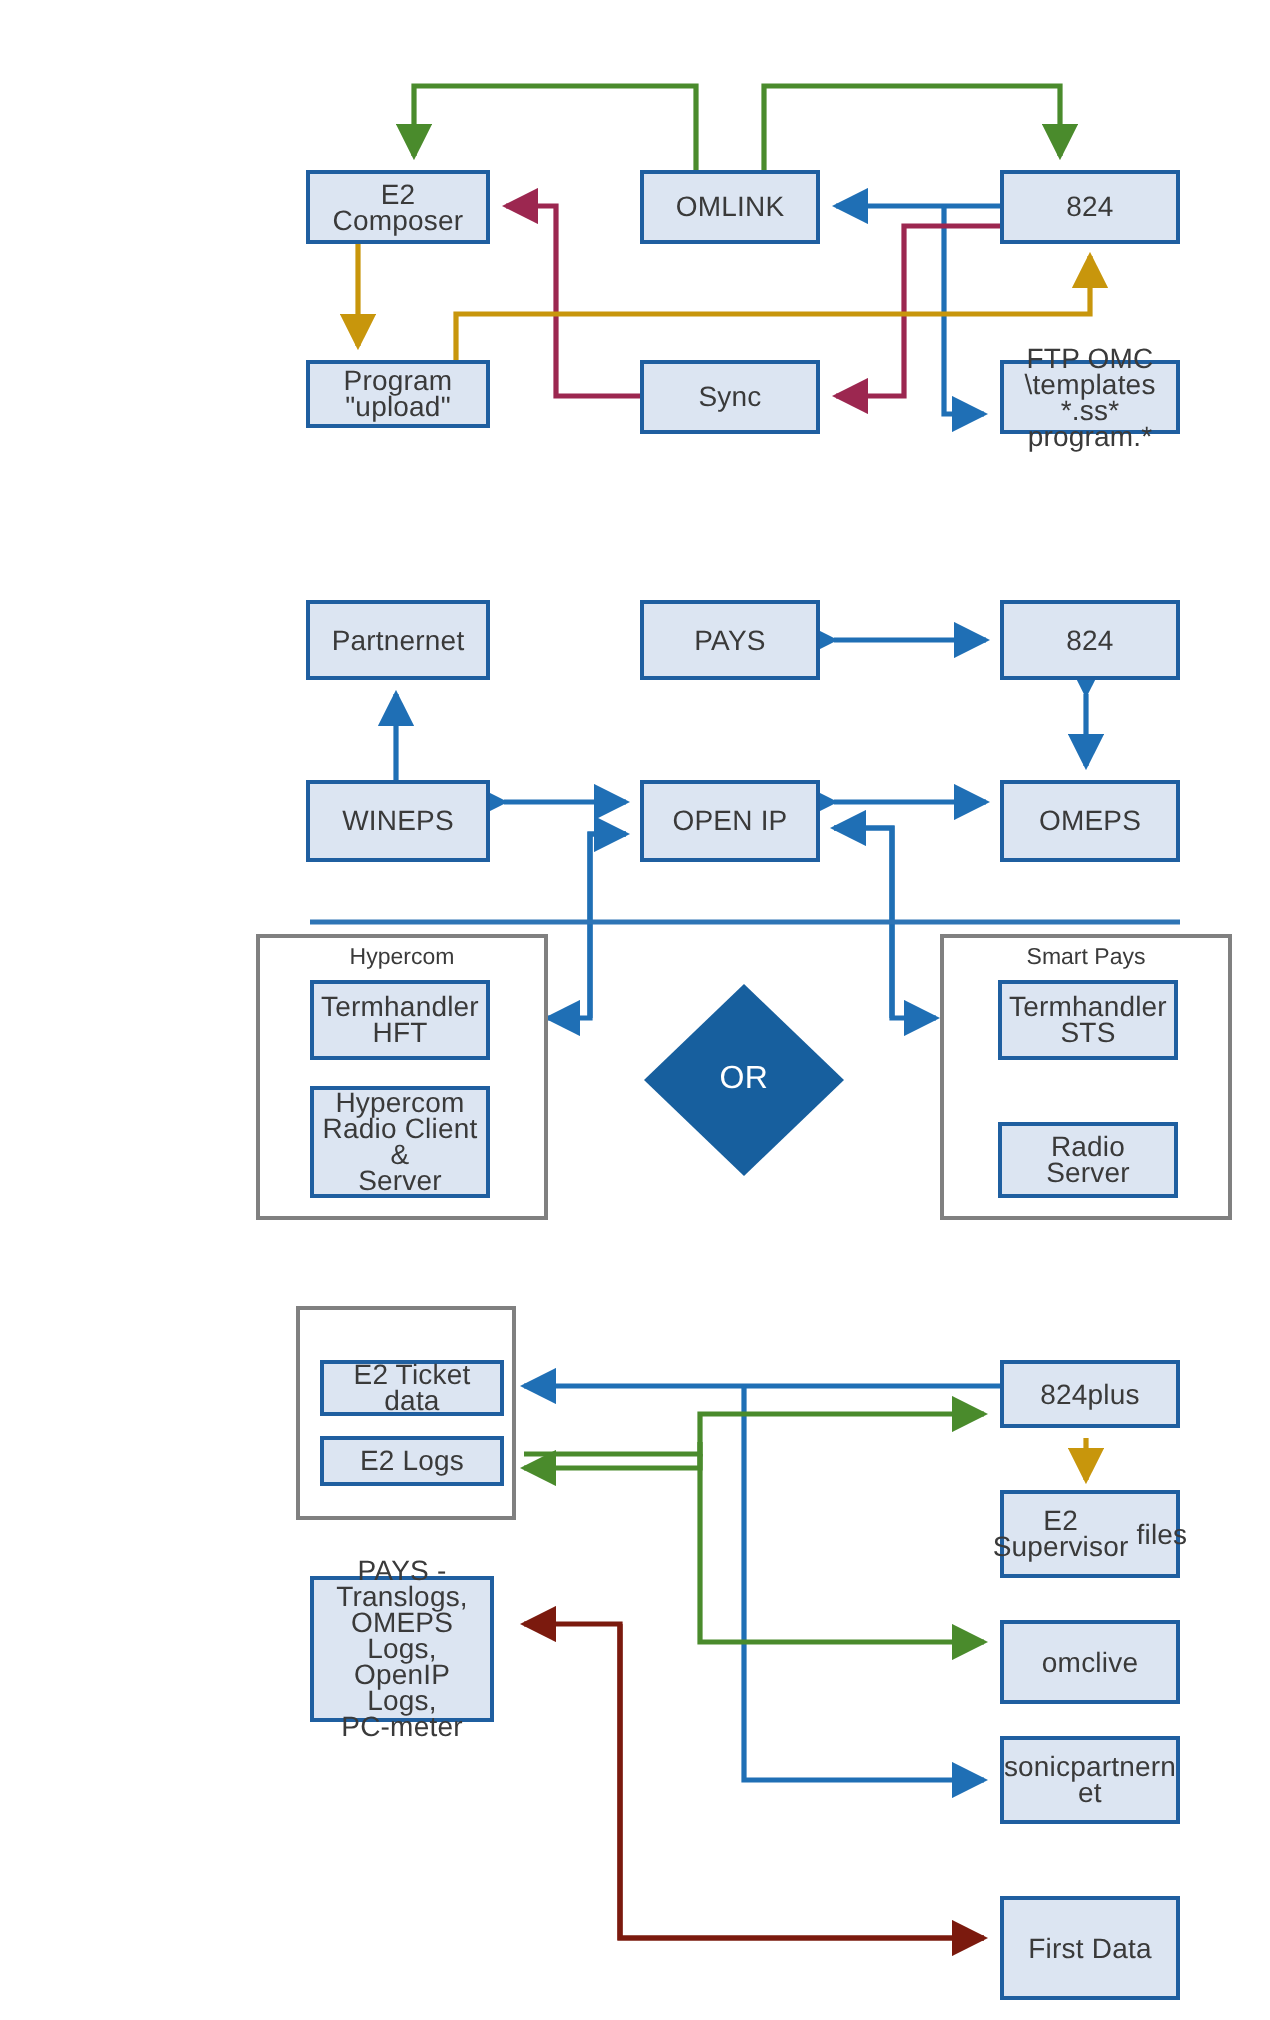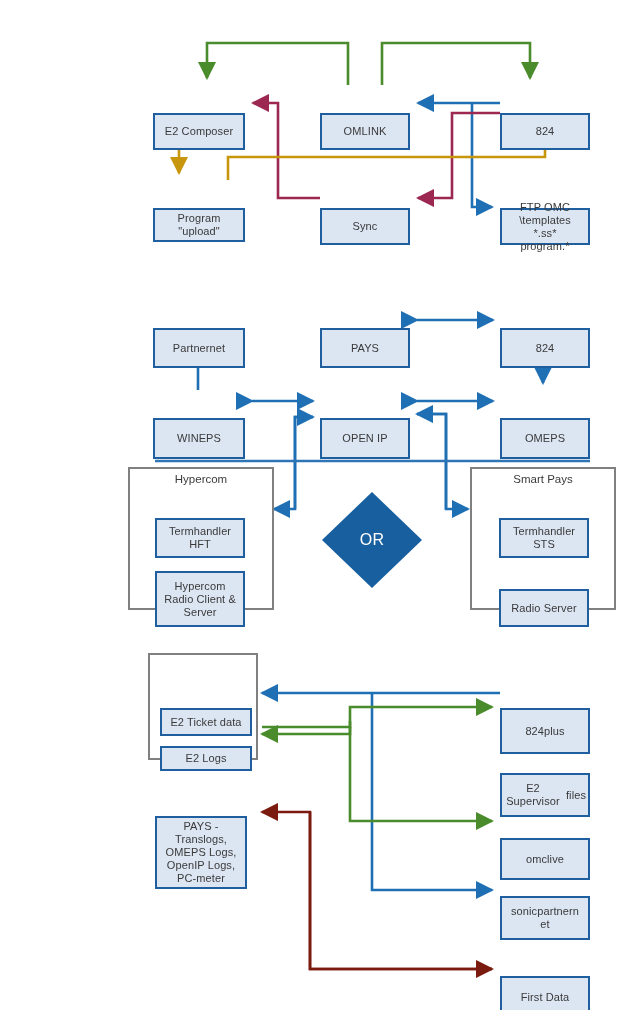--- a/index.html
+++ b/index.html
@@ -5,28 +5,27 @@
   html,body{margin:0;padding:0;background:#ffffff;}
   body{width:635px;height:1010px;overflow:hidden;font-family:"Liberation Sans",sans-serif;}
   #stage{position:relative;width:635px;height:1010px;background:#ffffff;}
   svg.layer{position:absolute;left:0;top:0;width:635px;height:1010px;}
   .node{
     position:absolute;
     box-sizing:border-box;
     background:#dce5f2;
     border:2px solid #1f5fa0;
     color:#3a3a3a;
-    font-size:11px;
+    font-size:14px;
     line-height:13px;
     display:flex;
     align-items:center;
     justify-content:center;
     text-align:center;
     letter-spacing:0.1px;
-    margin-top:28px;
   }
   .node span{display:block;padding:0 2px;}
   .overflow-node{overflow:visible;}
   .group-box{
     position:absolute;
     box-sizing:border-box;
     background:transparent;
     border:2px solid #808080;
   }
   .group-title{
@@ -222,35 +221,35 @@
   </div>
 
   <div class="node" style="left:155px;top:788px;width:92px;height:73px;flex-direction:column;">
     <span>PAYS -</span>
     <span>Translogs,</span>
     <span>OMEPS Logs,</span>
     <span>OpenIP Logs,</span>
     <span>PC-meter</span>
   </div>
 
-  <div class="node" style="left:500px;top:680px;width:90px;height:46px;">
+  <div class="node" style="left:500px;top:680px;width:90px;height:34px;">
     <span>824plus</span>
   </div>
 
   <div class="node" style="left:500px;top:745px;width:90px;height:44px;flex-direction:row;">
     <span>E2 Supervisor</span>
     <span>files</span>
   </div>
 
   <div class="node" style="left:500px;top:810px;width:90px;height:42px;">
     <span>omclive</span>
   </div>
 
   <div class="node" style="left:500px;top:868px;width:90px;height:44px;flex-direction:column;">
     <span>sonicpartnern</span>
     <span>et</span>
   </div>
 
-  <div class="node" style="left:500px;top:948px;width:90px;height:42px;">
+  <div class="node" style="left:500px;top:948px;width:90px;height:52px;">
     <span>First Data</span>
   </div>
 
 </div>
 
 </body></html>

